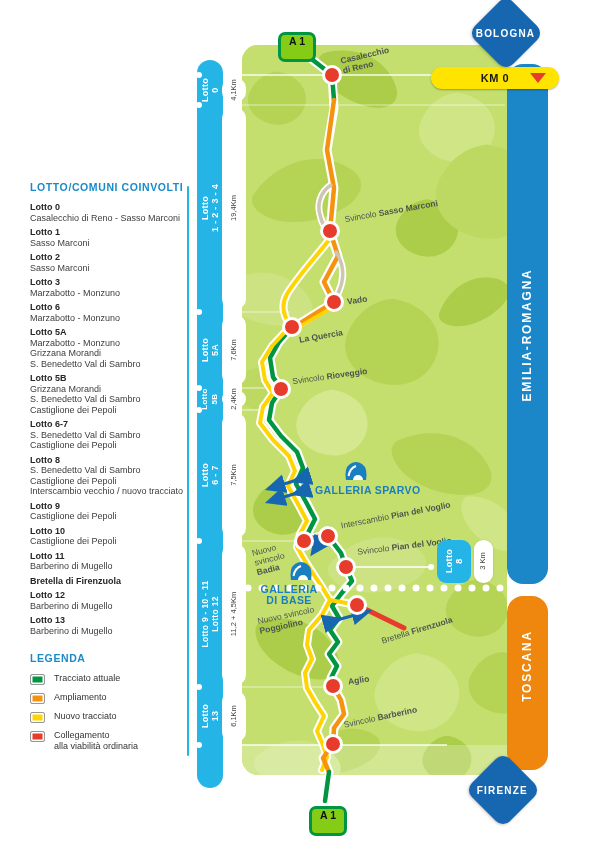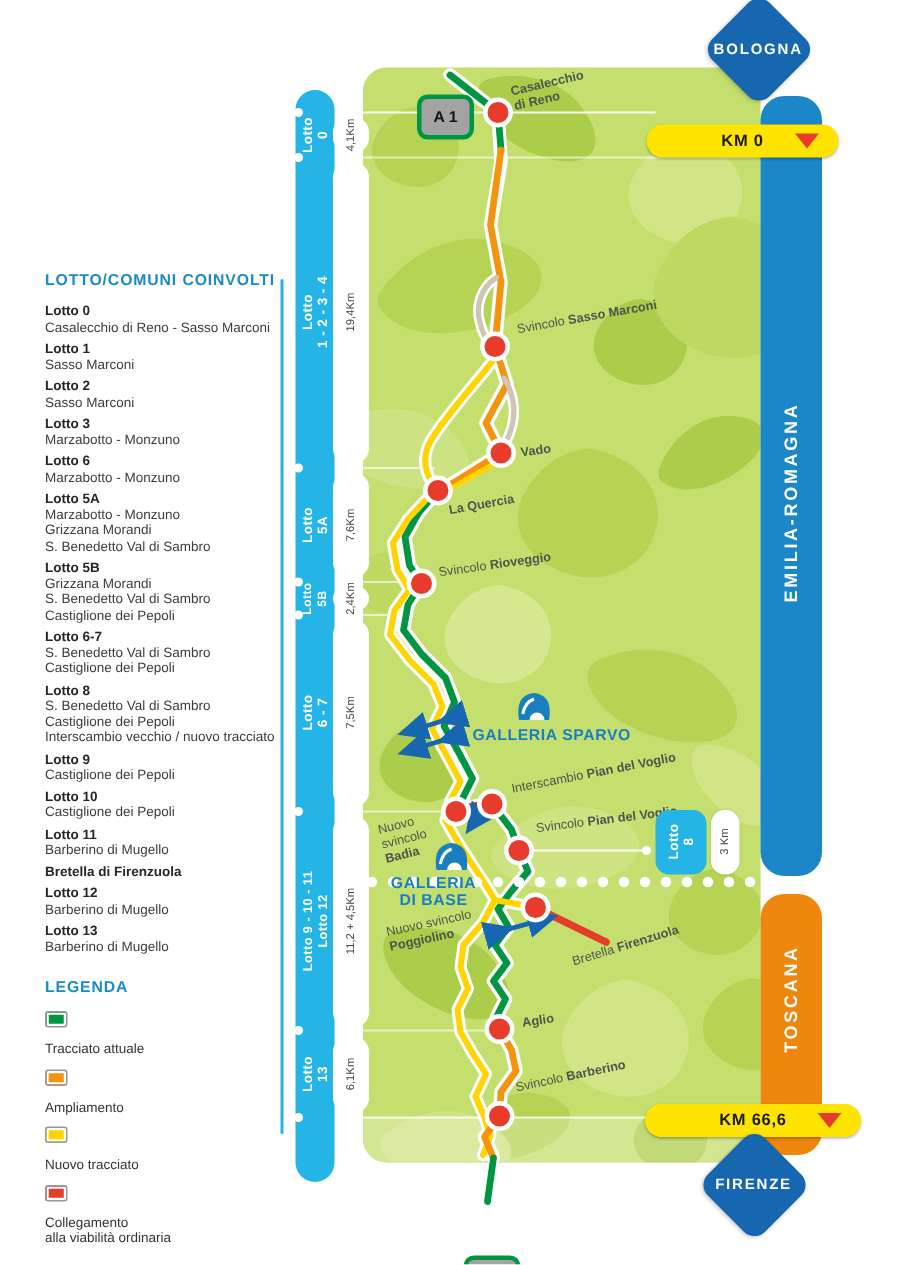--- a/index.html
+++ b/index.html
@@ -6,21 +6,21 @@
   #stage{position:relative;width:600px;height:843px;background:#fff;overflow:hidden;
          font-family:"Liberation Sans",sans-serif;color:#222;}
   .abs{position:absolute;}
   
   #sidebar{left:30px;top:181px;width:160px;}
   .sb-title{font-size:10.5px;font-weight:700;color:#1a8ac9;letter-spacing:.6px;margin-bottom:9px;}
   .entry{margin-bottom:4px;}
   .ename{font-size:9px;font-weight:700;line-height:10.5px;color:#262626;}
   .elines{font-size:9px;line-height:10.5px;color:#3d3d3d;white-space:pre-line;}
   #legend{left:30px;top:652px;width:160px;}
-  .leg-item{display:flex;gap:9px;margin-bottom:7px;align-items:flex-start;flex-direction:column;}
+  .leg-item{display:flex;gap:9px;margin-bottom:7px;align-items:flex-start;}
   .swatch{width:13px;height:9px;border:1px solid #989898;border-radius:2px;flex:0 0 auto;margin-top:1px;box-shadow:inset 0 0 0 1.5px #fff;}
   .leg-label{font-size:9px;line-height:10.5px;color:#333;white-space:pre-line;}
   #sb-divider{left:187px;top:186px;width:2px;height:570px;background:#25b4e6;border-radius:2px;}
   
   #lotto-band{left:197px;top:60px;width:26px;height:728px;background:#25b4e6;border-radius:13px;}
   .vrot{position:absolute;transform:translate(-50%,-50%) rotate(-90deg);white-space:pre;text-align:center;}
   .strip-lotto{font-size:9px;font-weight:700;color:#fff;line-height:10px;letter-spacing:.3px;}
   .km-pill{position:absolute;left:222px;width:24px;background:#fff;border-radius:10px;}
   .strip-km{font-size:7.5px;color:#444;line-height:8px;}
   
@@ -34,22 +34,22 @@
   #band-north{left:507px;top:64px;width:41px;height:520px;background:#1b86c8;border-radius:16px;}
   #band-south{left:507px;top:596px;width:41px;height:174px;background:#ef860d;border-radius:16px;}
   .band-text{font-size:12px;font-weight:700;color:#fff;letter-spacing:1.8px;}
   .diamond{width:54px;height:54px;transform:rotate(45deg);border-radius:10px;background:#1766b0;
            display:flex;align-items:center;justify-content:center;box-shadow:0 1px 3px rgba(0,0,0,.25);}
   .diamond span{transform:rotate(-45deg);color:#fff;font-weight:700;font-size:10px;letter-spacing:1.2px;white-space:nowrap;}
   .kmbadge{height:22px;background:#ffe400;border-radius:11px;display:flex;align-items:center;justify-content:center;
            font-size:11px;font-weight:700;color:#1a1a1a;letter-spacing:.5px;box-shadow:0 1px 2px rgba(0,0,0,.3);}
   .tri{position:absolute;right:13px;top:6px;width:0;height:0;border-left:8px solid transparent;
        border-right:8px solid transparent;border-top:10px solid #e73b2b;}
-  .shield{width:32px;height:24px;background:#a3a3a3;border:3px solid #009540;border-radius:7px;
-          display:flex;align-items:center;justify-content:center;font-size:10.5px;font-weight:700;color:#111;margin-top:31px;}
+  .shield{width:32px;height:24px;background:#84cc16;border:3px solid #009540;border-radius:7px;
+          display:flex;align-items:flex-start;justify-content:center;font-size:10.5px;font-weight:700;color:#111;}
   #lotto8-box{left:437px;top:540px;width:34px;height:43px;background:#25b4e6;border-radius:9px;}
   #lotto8-pill{left:474px;top:540px;width:19px;height:43px;background:#fff;border-radius:9px;box-shadow:0 0 2px rgba(0,0,0,.15);}
 </style>
 </head>
 <body>
 
 <div id="stage">
 
   <div id="map" class="abs">
     <svg width="265" height="730" viewBox="0 0 265 730">
@@ -244,35 +244,31 @@
   </svg>
   <div class="glabel" style="left:259px;top:584px;width:60px;">GALLERIA
 DI BASE</div>
 
   <div id="lotto8-box" class="abs"></div>
   <div class="vrot strip-lotto" style="left:454px;top:561px;">Lotto
 8</div>
   <div id="lotto8-pill" class="abs"></div>
   <div class="vrot strip-km" style="left:483px;top:561px;">3 Km</div>
 
-  <div class="kmbadge abs" style="left:431px;top:67px;width:128px;margin-top:16px;">
+  <div class="kmbadge abs" style="left:431px;top:67px;width:128px;">
     <span>KM 0</span>
     <span class="tri"></span>
   </div>
   <div class="diamond abs" style="left:479px;top:6px;">
     <span>BOLOGNA</span>
   </div>
   <div class="shield abs" style="left:278px;top:32px;">
     <span>A 1</span>
   </div>
 
-  <div class="kmbadge abs" style="left:430px;top:736px;width:144px;">
-    <span>KM 66,6</span>
-    <span class="tri"></span>
-  </div>
   <div class="diamond abs" style="left:476px;top:763px;">
     <span>FIRENZE</span>
   </div>
   <div class="shield abs" style="left:309px;top:806px;">
     <span>A 1</span>
   </div>
 
   <div id="sidebar" class="abs">
     <div class="sb-title">LOTTO/COMUNI COINVOLTI</div>
     <div class="entry">

